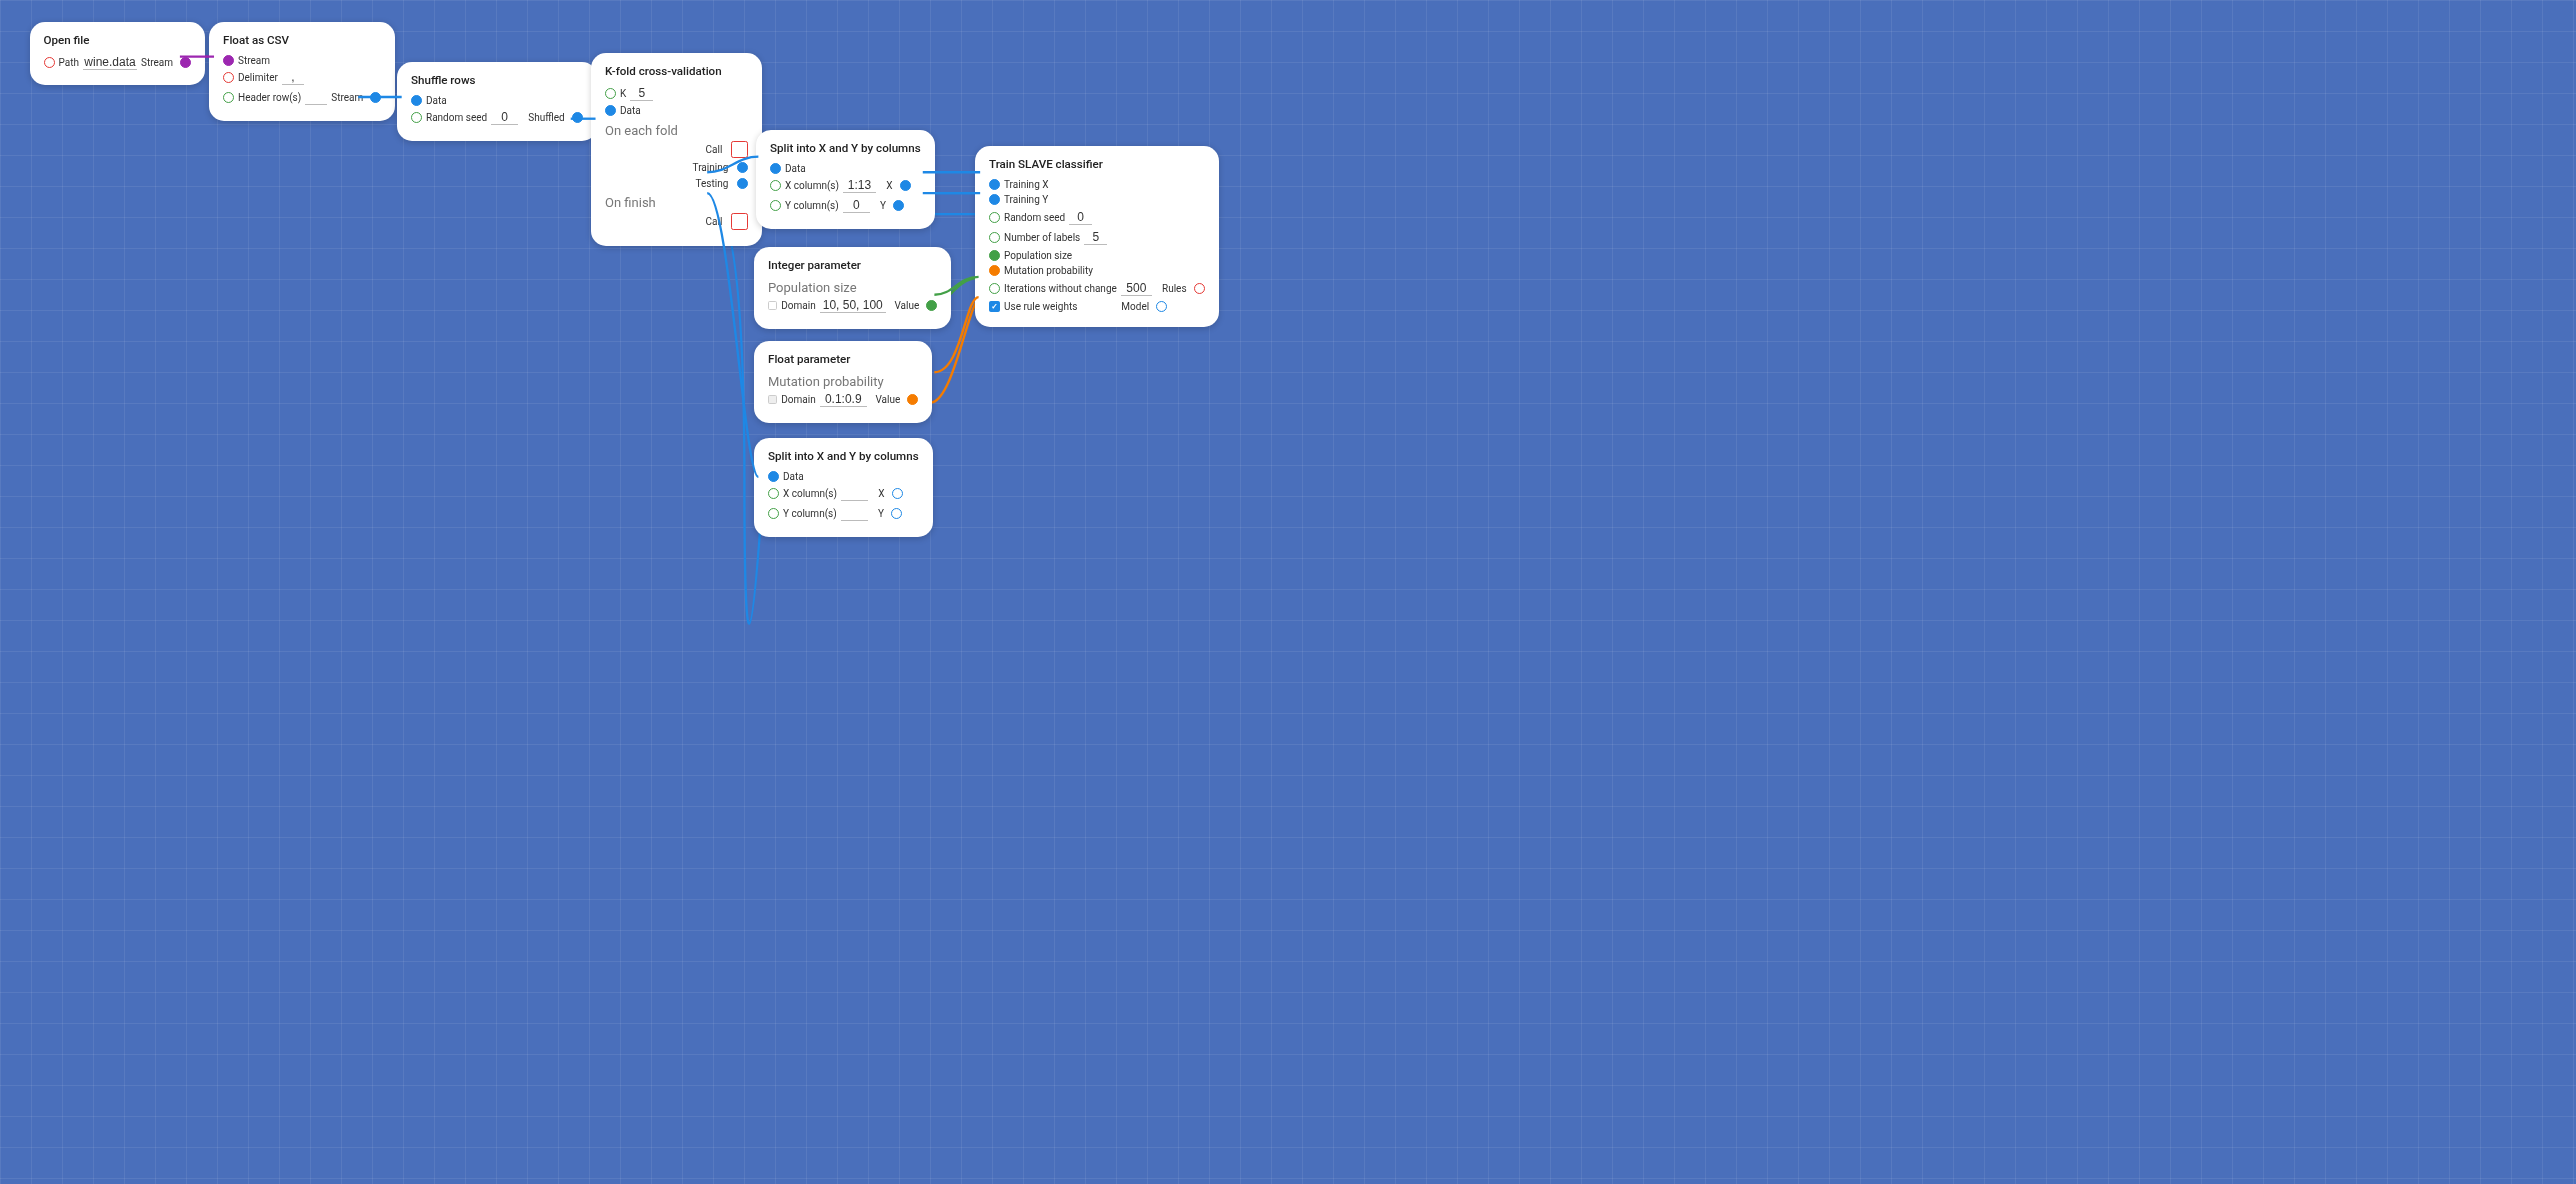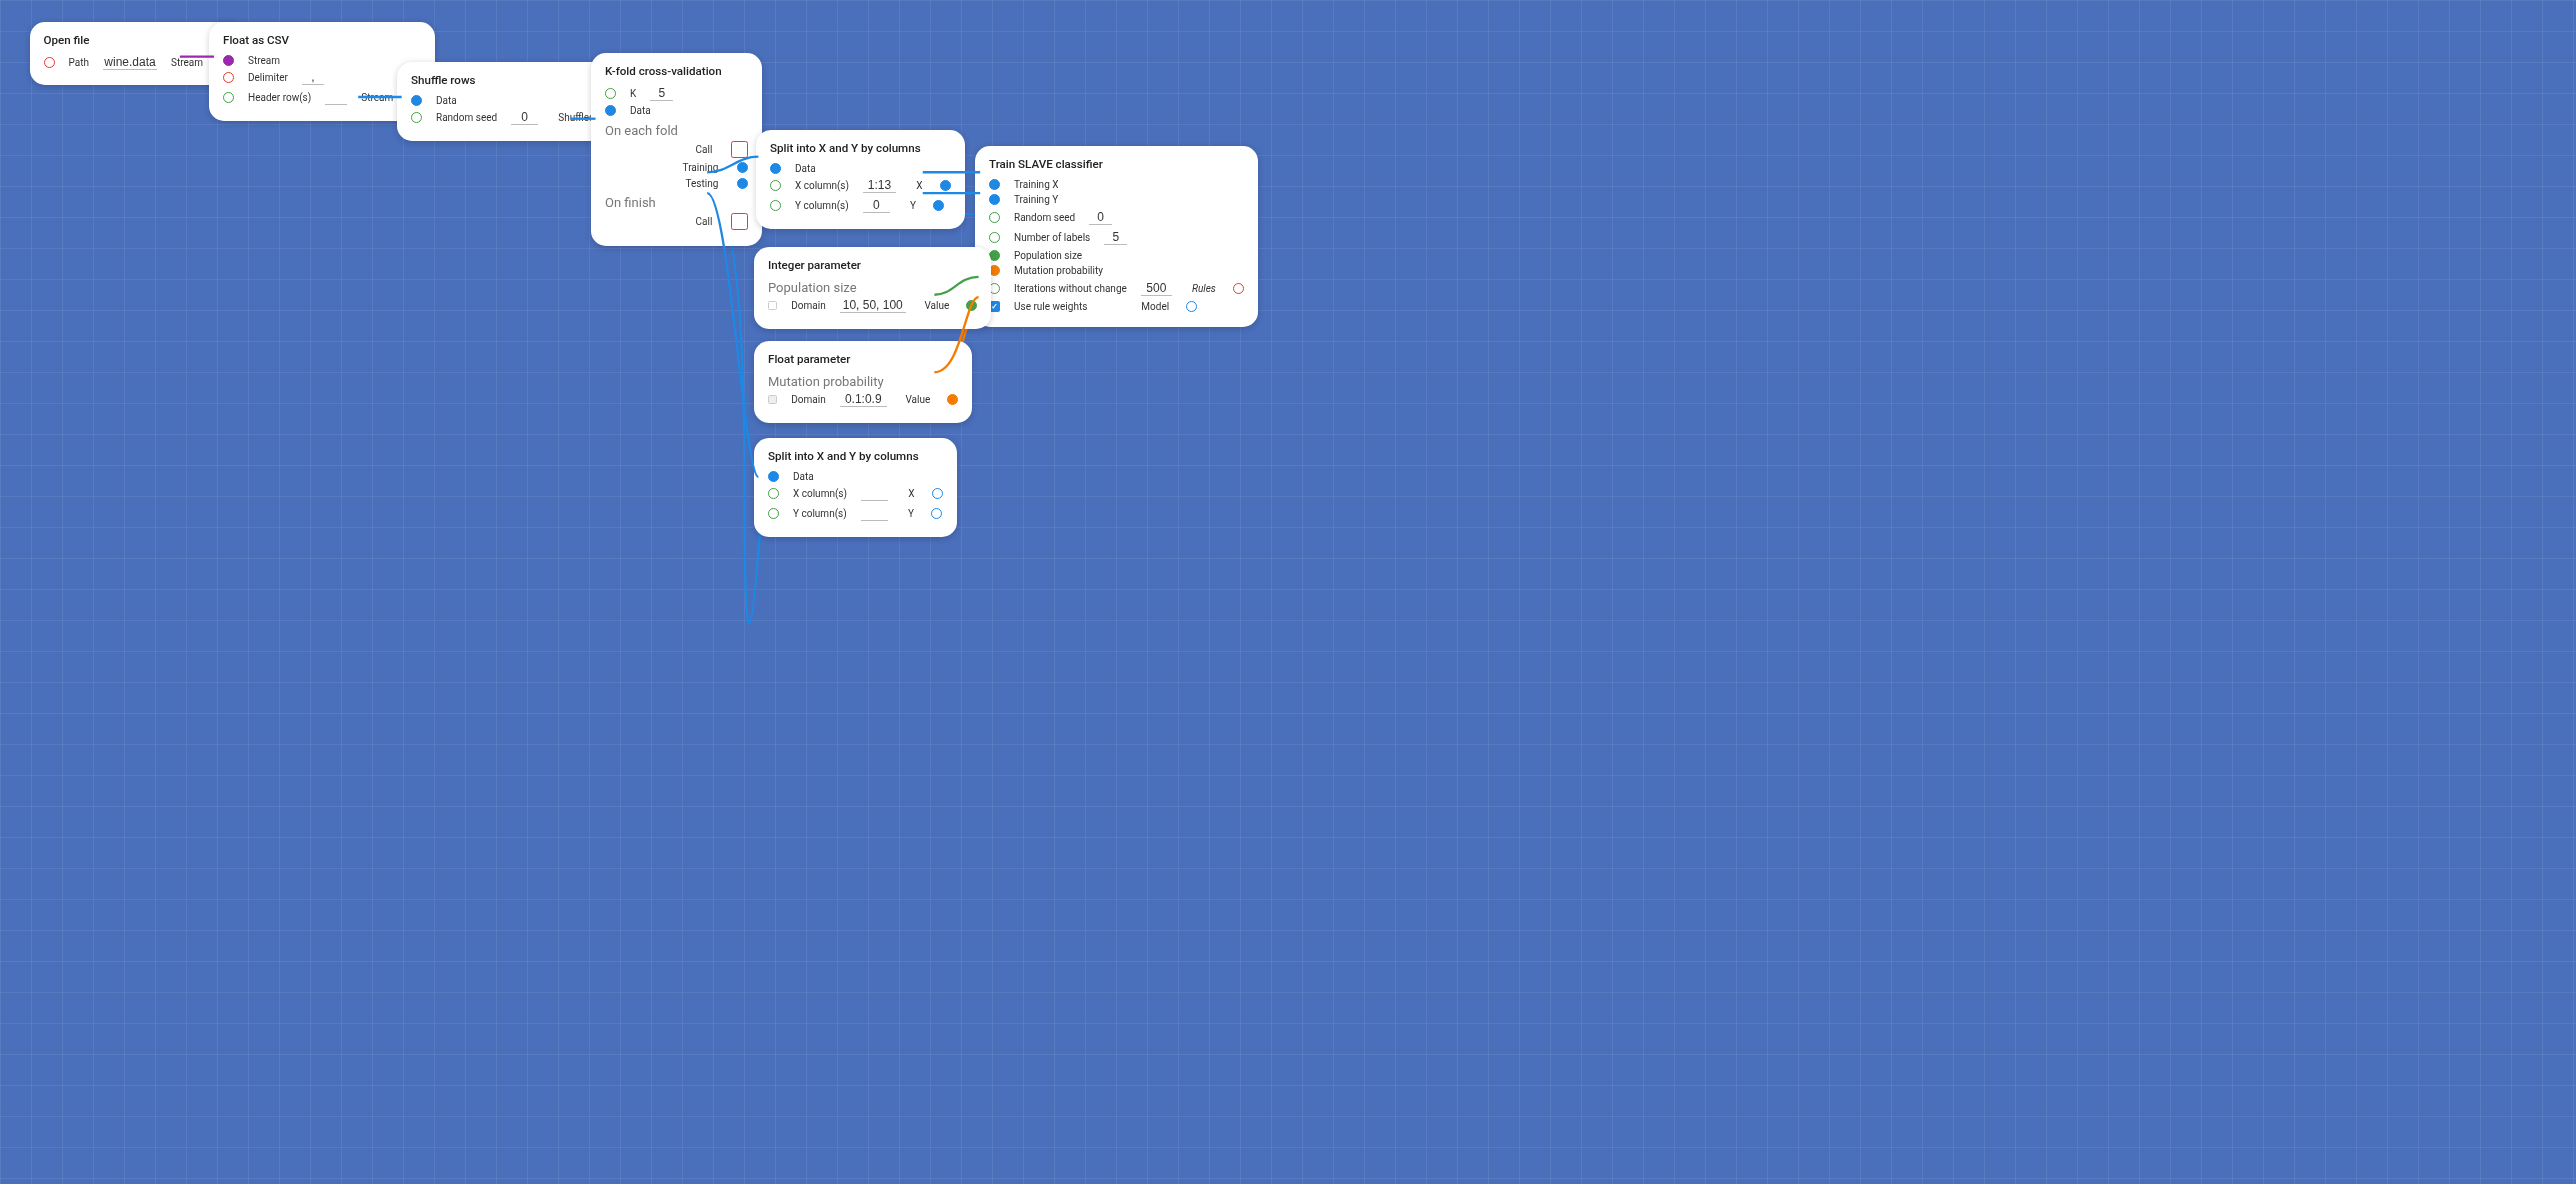--- a/index.html
+++ b/index.html
@@ -30,21 +30,21 @@
       font-size: 11.6px;
       font-weight: 500;
       color: #222;
       margin-bottom: 7.8px;
     }
 
     .node-row {
       display: flex;
       align-items: center;
       margin-bottom: 4.7px;
-      gap: 14px;
+      gap: 4px;
       font-size: 10px;
       color: #333;
     }
 
     .port {
       width: 11px;
       height: 11px;
       border-radius: 50%;
       border: 1.6px solid #ccc;
       display: inline-block;
@@ -257,21 +257,21 @@
     <span>Population size</span>
   </div>
   <div class="node-row">
     <span class="port port-orange-filled"></span>
     <span>Mutation probability</span>
   </div>
   <div class="node-row">
     <span class="port port-green"></span>
     <span>Iterations without change</span>
     <input class="input-field" value="500" style="width: 31px;">
-    <span style="margin-left:6.2px;font-style:italic;">Rules</span>
+    <span style="margin-left:6.2px;">Rules</span>
     <span class="port port-red" style="margin-left:3.1px;"></span>
   </div>
   <div class="node-row">
     <span class="port-checkbox"></span>
     <span>Use rule weights</span>
     <span style="margin-left:40px;">Model</span>
     <span class="port port-white-blue" style="margin-left:3.1px;"></span>
   </div>
 </div>
 

